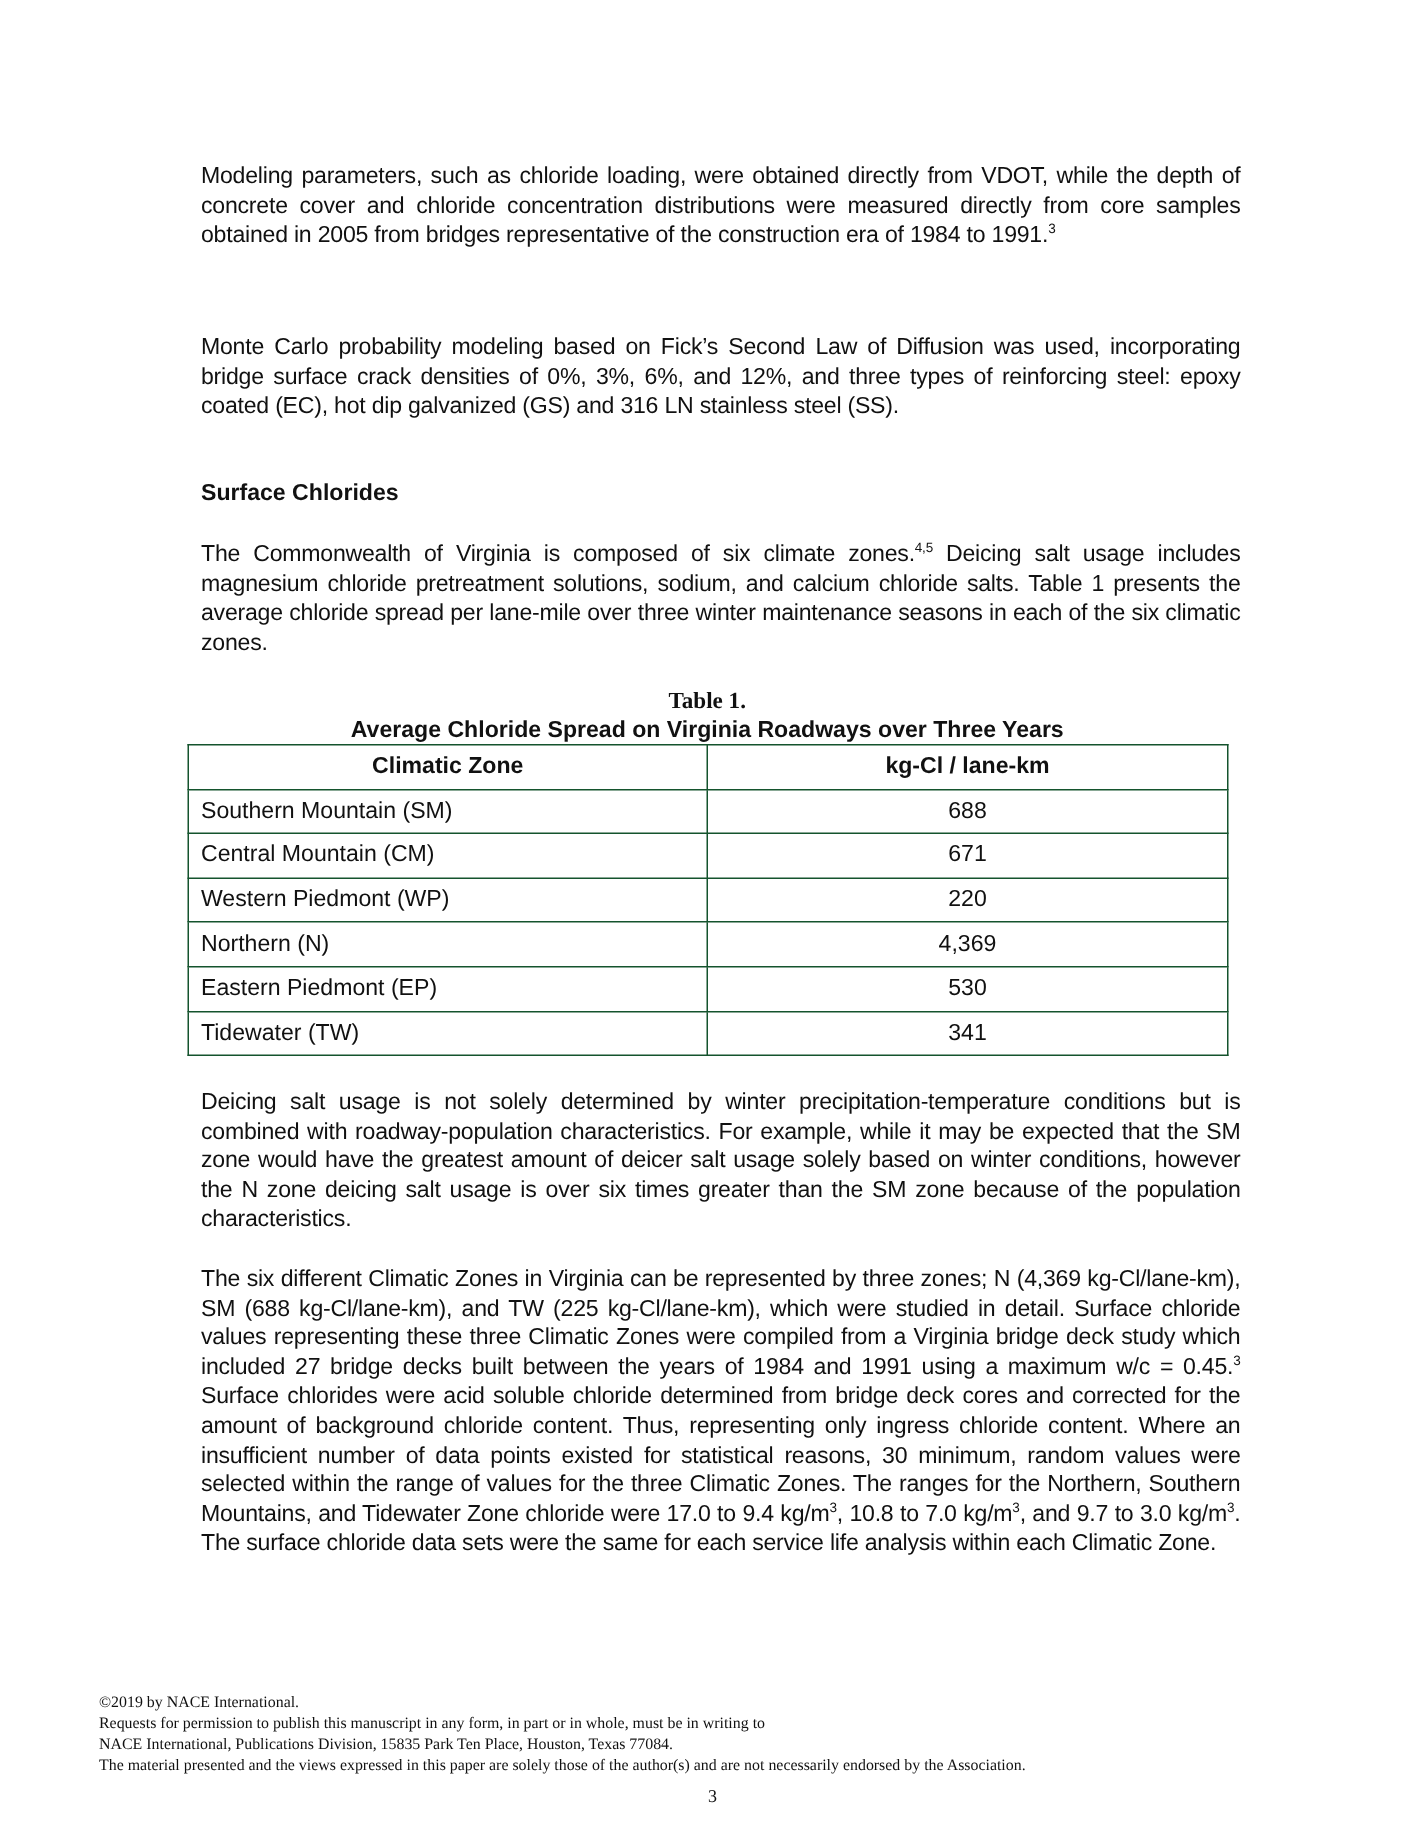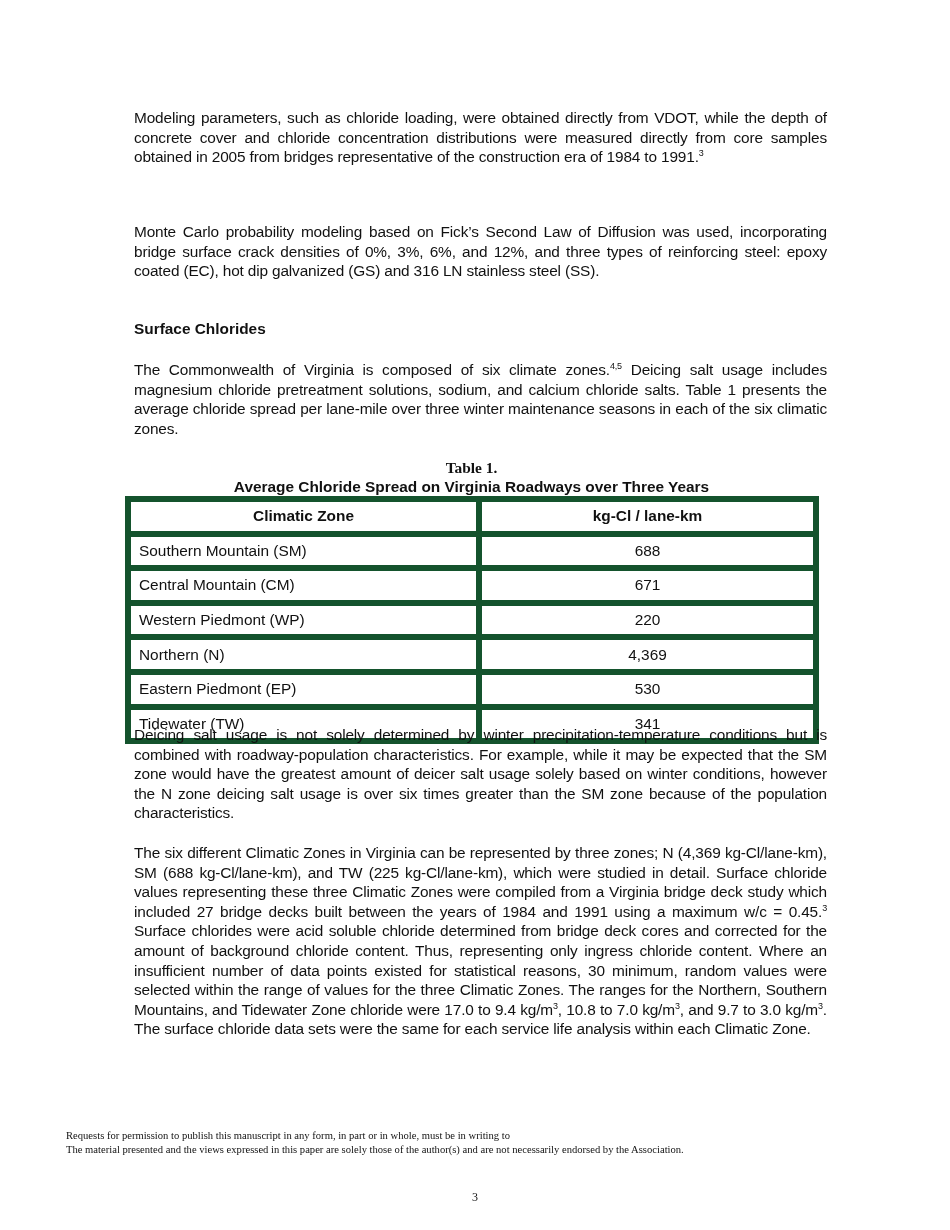--- a/index.html
+++ b/index.html
@@ -10,21 +10,21 @@
     font-family: "Liberation Sans", sans-serif; font-size: 15.4px; line-height: 19.6px;
     text-align: justify; margin: 0; letter-spacing: -0.15px;
   }
   .body-text sup { font-size: 9px; line-height: 0; vertical-align: 6px; }
   .heading { position: absolute; left: 134px; top: 320px; font-family: "Liberation Sans", sans-serif;
     font-size: 15.4px; font-weight: bold; margin: 0; }
   .table-caption { position: absolute; left: 125px; width: 693px; text-align: center;
     font-family: "Liberation Sans", sans-serif; font-size: 15.4px; font-weight: bold; line-height: 19px; }
   table.data { position: absolute; left: 125px; top: 496px; width: 694px; border-collapse: collapse;
     font-family: "Liberation Sans", sans-serif; font-size: 15.4px; }
-  table.data th, table.data td { border: 6px solid #14532d; height: 28.6px; padding: 0 8px; }
+  table.data th, table.data td { border: 1px solid #14532d; height: 28.6px; padding: 0 8px; }
   table.data th { font-weight: bold; text-align: center; }
   table.data td.zone { text-align: left; width: 329px; }
   table.data td.val { text-align: center; }
   .footer { position: absolute; left: 66px; top: 1129px; font-family: "Liberation Serif", serif;
     font-size: 10.6px; line-height: 14px; color: #111; }
   .page-num { position: absolute; left: 0; width: 950px; top: 1190px; text-align: center;
     font-family: "Liberation Serif", serif; font-size: 12px; }
 </style>
 </head>
 <body>
@@ -75,18 +75,20 @@
         <td class="val">341</td>
       </tr>
     </tbody>
   </table>
 
   <p class="body-text" style="top:725px;"><span>Deicing salt usage is not solely determined by winter precipitation-temperature conditions but is combined with roadway-population characteristics. For example, while it may be expected that the SM zone would have the greatest amount of deicer salt usage solely based on winter conditions, however the N zone deicing salt usage is over six times greater than the SM zone because of the population characteristics.</span></p>
 
   <p class="body-text" style="top:843px;"><span>The six different Climatic Zones in Virginia can be represented by three zones; N (4,369 kg-Cl/lane-km), SM (688 kg-Cl/lane-km), and TW (225 kg-Cl/lane-km), which were studied in detail. Surface chloride values representing these three Climatic Zones were compiled from a Virginia bridge deck study which included 27 bridge decks built between the years of 1984 and 1991 using a maximum w/c = 0.45.</span><sup>3</sup><span> Surface chlorides were acid soluble chloride determined from bridge deck cores and corrected for the amount of background chloride content. Thus, representing only ingress chloride content. Where an insufficient number of data points existed for statistical reasons, 30 minimum, random values were selected within the range of values for the three Climatic Zones. The ranges for the Northern, Southern Mountains, and Tidewater Zone chloride were 17.0 to 9.4 kg/m</span><sup>3</sup><span>, 10.8 to 7.0 kg/m</span><sup>3</sup><span>, and 9.7 to 3.0 kg/m</span><sup>3</sup><span>. The surface chloride data sets were the same for each service life analysis within each Climatic Zone.</span></p>
 
   <div class="footer">
+    <div>©2019 by NACE International.</div>
     <div>Requests for permission to publish this manuscript in any form, in part or in whole, must be in writing to</div>
+    <div>NACE International, Publications Division, 15835 Park Ten Place, Houston, Texas 77084.</div>
     <div>The material presented and the views expressed in this paper are solely those of the author(s) and are not necessarily endorsed by the Association.</div>
   </div>
 
   <div class="page-num">3</div>
 </div>
 
 </body></html>

